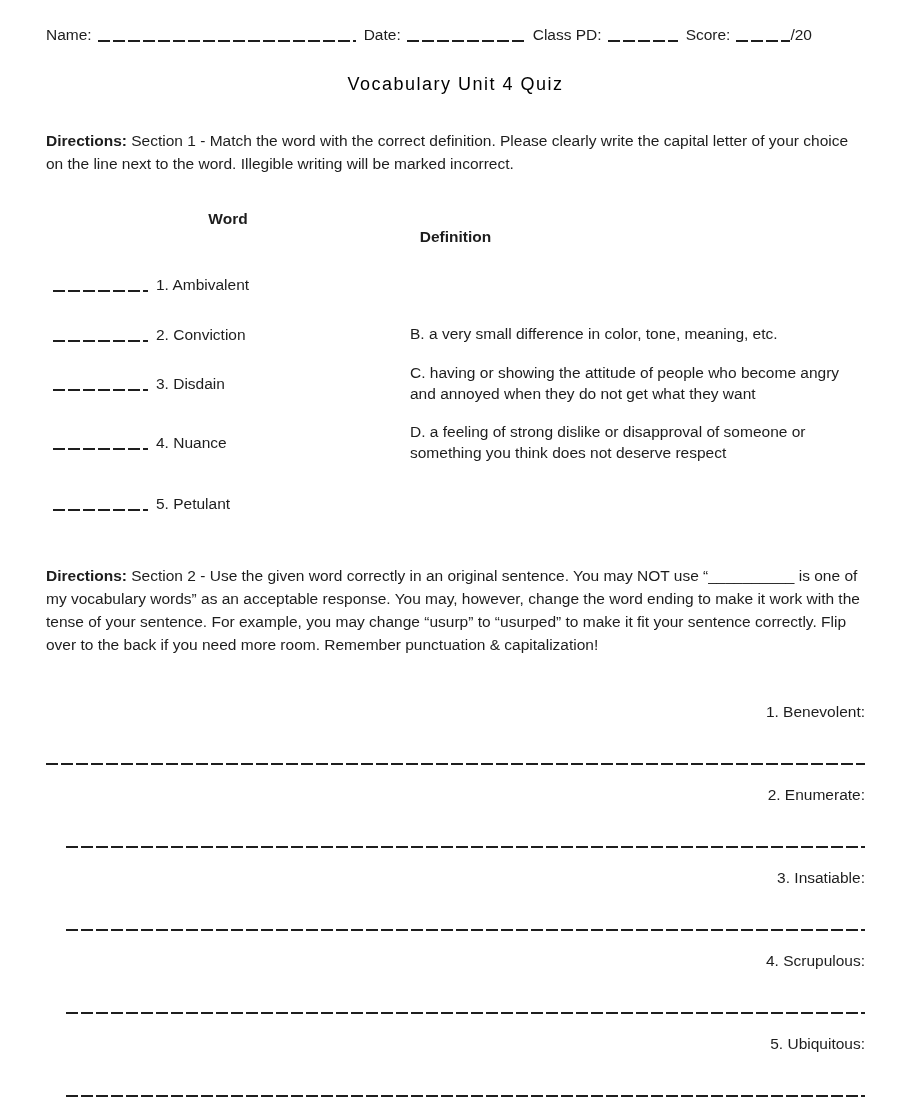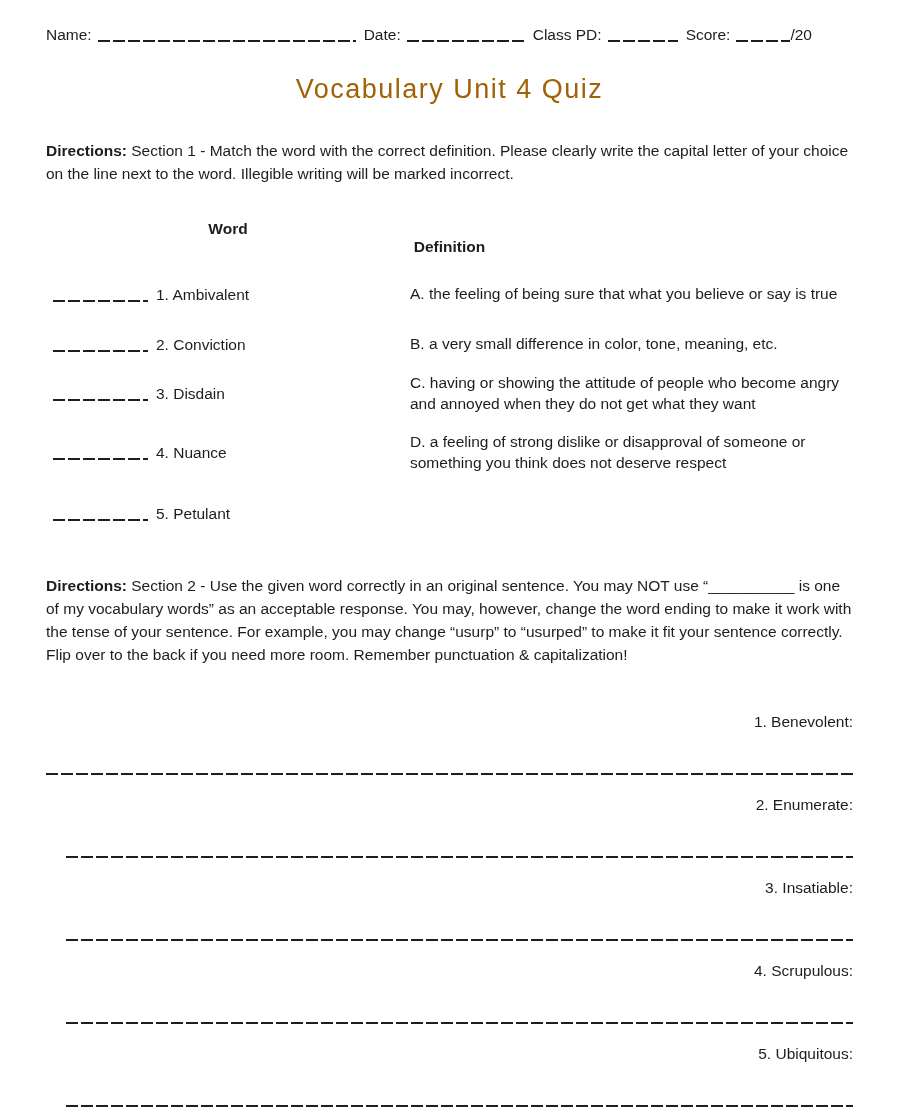--- a/index.html
+++ b/index.html
@@ -1,18 +1,18 @@
 <!DOCTYPE html>
 <html><head>
 <meta charset="utf-8">
 <style>
   html,body { margin:0; padding:0; background:#ffffff; }
   .page {
     width:899px; height:1109px; box-sizing:border-box;
-    padding:26px 46px 0 46px;
+    padding:26px 34px 0 46px;
     background:#ffffff;
     color:#1d1d1d;
     font-family:"Liberation Sans", sans-serif;
     font-size:15.5px;
     position:relative;
     overflow:hidden;
   }
 
   
   .blank {
@@ -29,24 +29,24 @@
   .topline { white-space:nowrap; font-size:15.5px; }
   .topline .lbl { display:inline-block; }
   .name-blank  { width:258px; margin:0 8px 0 6px; }
   .date-blank  { width:118px; margin:0 8px 0 6px; }
   .class-blank { width:70px;  margin:0 8px 0 6px; }
   .score-blank { width:54px;  margin:0 0 0 6px; }
 
   .title {
     margin:30px 0 0 0;
     text-align:center;
-    font-size:27px;
+    font-size:18px;
     font-weight:400;
     letter-spacing:1.5px;
-    color:#a16207;
+    color:#000000;
   }
 
   .directions {
     margin:34px 0 0 0;
     line-height:1.5;
   }
   .dir-label { font-weight:bold; }
 
   
   .match-headers { display:flex; margin-top:34px; font-weight:bold;flex-direction:column; }
@@ -92,21 +92,20 @@
   <div class="match-headers">
     <div class="word-header">Word</div>
     <div class="def-header">Definition</div>
   </div>
 
   <div class="match-grid">
     <div class="match-row">
       <div class="word-cell">
         <span class="blank word-blank"></span><span>1. Ambivalent</span>
       </div>
-      <div class="def-cell">A. the feeling of being sure that what you believe or say is true</div>
     </div>
     <div class="match-row">
       <div class="word-cell">
         <span class="blank word-blank"></span><span>2. Conviction</span>
       </div>
       <div class="def-cell">B. a very small difference in color, tone, meaning, etc.</div>
     </div>
     <div class="match-row">
       <div class="word-cell">
         <span class="blank word-blank"></span><span>3. Disdain</span>

